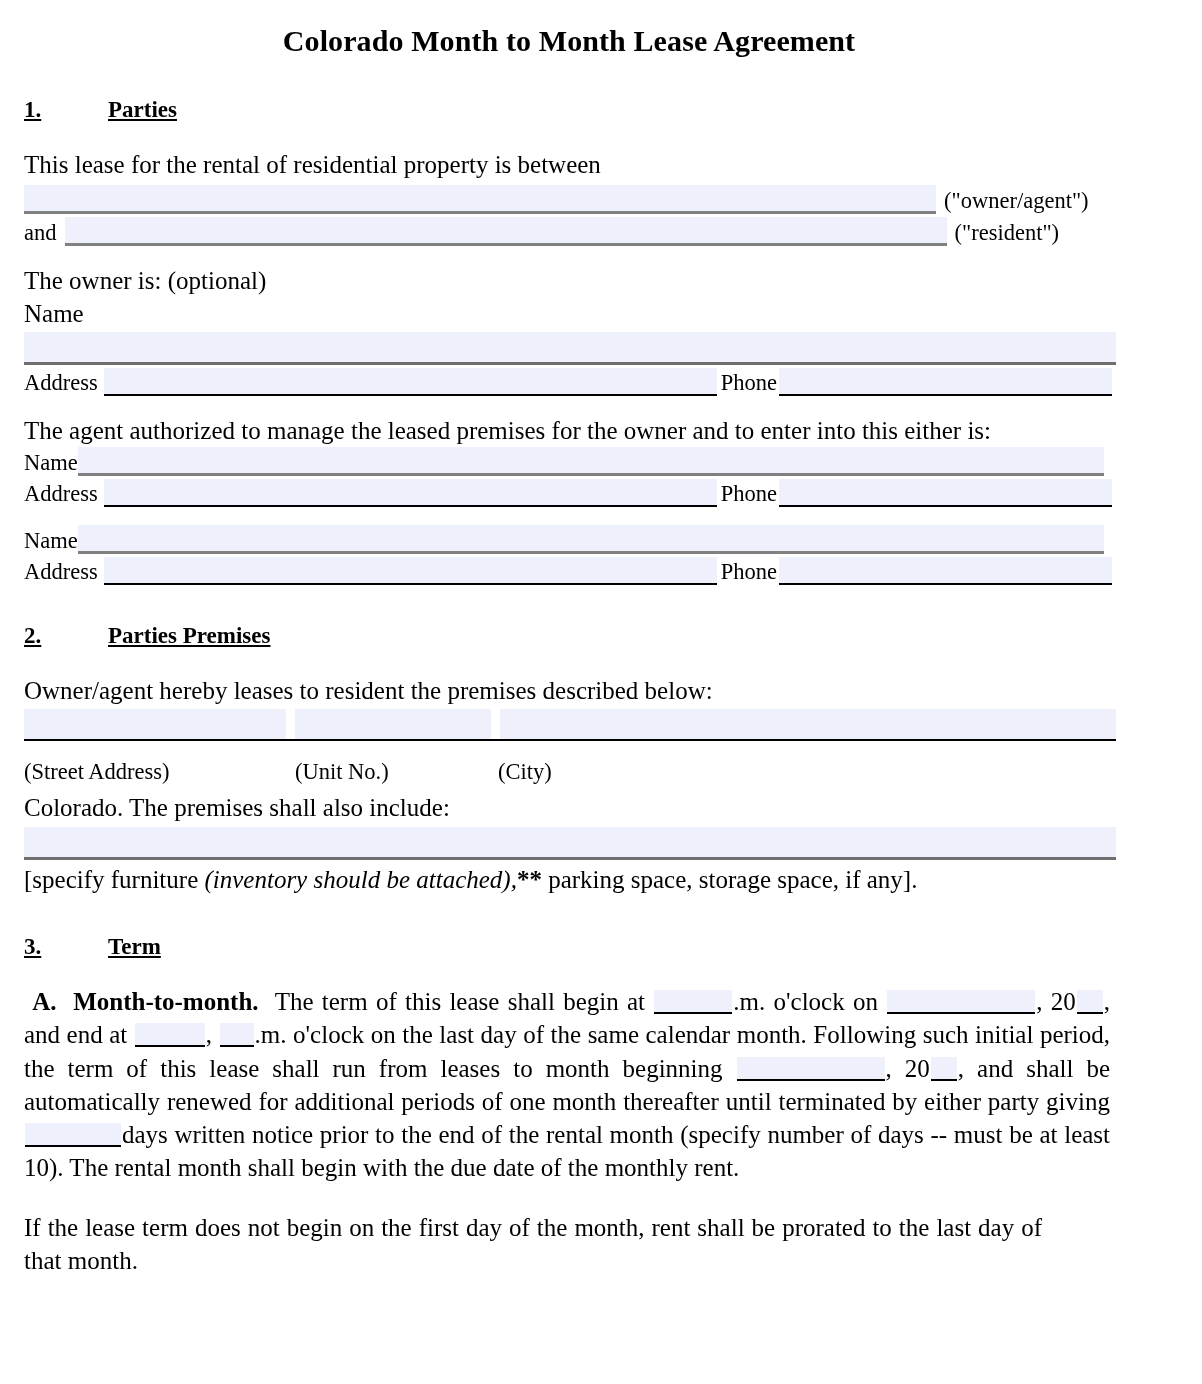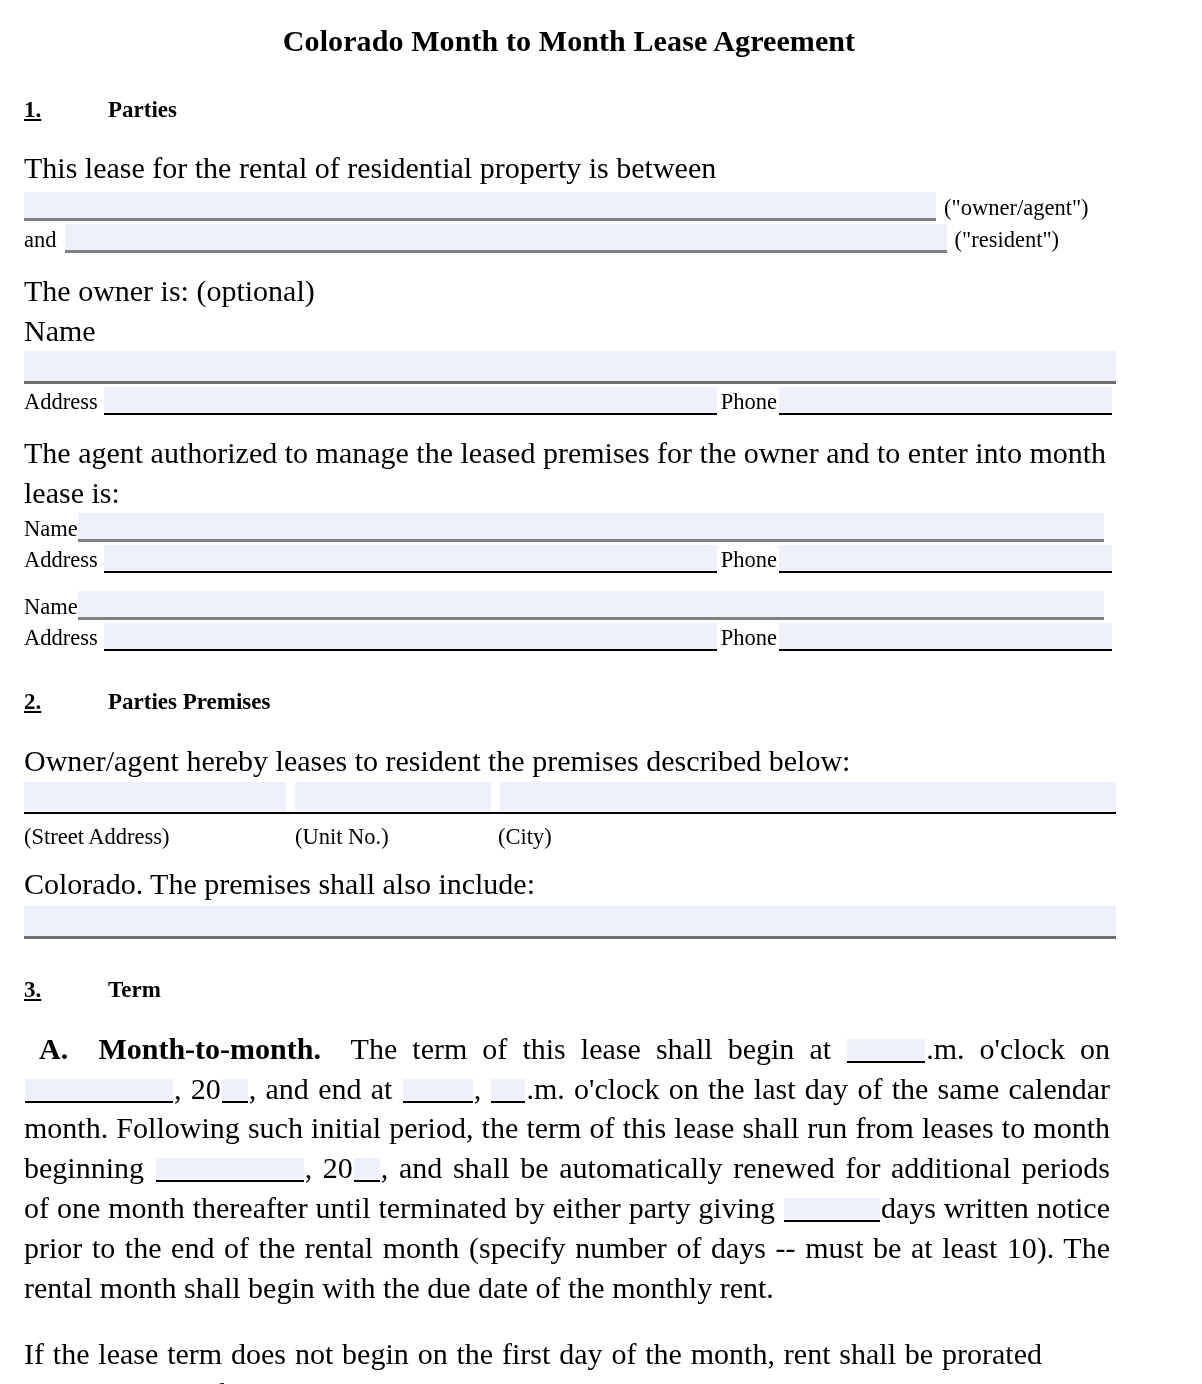--- a/index.html
+++ b/index.html
@@ -45,25 +45,26 @@
     line-height: 1.1;
     display: flex;
     align-items: baseline;
   }
   .section-head .num {
     text-decoration: underline;
     width: 84px;
     display: inline-block;
   }
   .section-head .title {
+    text-decoration: underline;
   }
 
   
   .para {
-    font-size: 30px;
+    font-size: 25px;
     line-height: 1.33;
     margin: 0;
   }
   .gap-lg { height: 26px; }
   .gap-md { height: 18px; }
   .gap-xs { height: 4px; }
 
   
   .fld {
     display: inline-block;
@@ -110,21 +111,21 @@
     height: 100%;
   }
   .premises-fields .sp { width: 9px; height: 100%; background: #ffffff; }
 
   .premises-labels {
     position: relative;
     font-size: 22.5px;
     height: 30px;
     margin-top: 2px;
   }
-  .premises-labels span { position: absolute; top: 8px; }
+  .premises-labels span { position: absolute; top: 16px; }
 
   .full-fld {
     width: 1092px;
     height: 30px;
     background: #eef0fc;
     border-bottom: 3px solid #6f6f6f;
   }
 
   i.it { font-style: italic; }
   b.bd { font-weight: bold; }
@@ -167,21 +168,21 @@
 
   <div class="row" style="margin-top:3px;">
     <span class="lbl">Address</span>
     <span class="fld thin" style="width:613px;margin-left:6px;"></span>
     <span class="lbl" style="margin-left:4px;">Phone</span>
     <span class="fld thin" style="width:333px;margin-left:2px;"></span>
   </div>
 
   <div class="gap-md"></div>
 
-  <div class="para">The agent authorized to manage the leased premises for the owner and to enter into month lease is:</div>
+  <div class="para">The agent authorized to manage the leased premises for the owner and to enter into this either is:</div>
 
   <div class="row">
     <span class="lbl">Name</span>
     <span class="fld thick" style="width:1026px;"></span>
   </div>
 
   <div class="row" style="margin-top:3px;">
     <span class="lbl">Address</span>
     <span class="fld thin" style="width:613px;margin-left:6px;"></span>
     <span class="lbl" style="margin-left:4px;">Phone</span>
@@ -224,20 +225,23 @@
     <span style="left:0px;">(Street Address)</span>
     <span style="left:271px;text-align:center;">(Unit No.)</span>
     <span style="left:474px;">(City)</span>
   </div>
 
   <div class="gap-md"></div>
 
   <div class="para">Colorado.  The premises shall also include:</div>
   <div class="full-fld" style="margin-top:2px;"></div>
 
+  <div class="para" style="margin-top:3px;">
+    <span>[specify furniture </span><i class="it">(inventory should be attached),</i><b class="bd">**</b><span> parking space, storage space, if any].</span>
+  </div>
 
   <div class="section-head">
     <span class="num">3.</span>
     <span class="title">Term</span>
   </div>
 
   <div class="gap-lg"></div>
 
   <div class="para" style="text-align:justify; padding-right:22px;">
     &nbsp;<b class="bd">A.</b>&nbsp;

